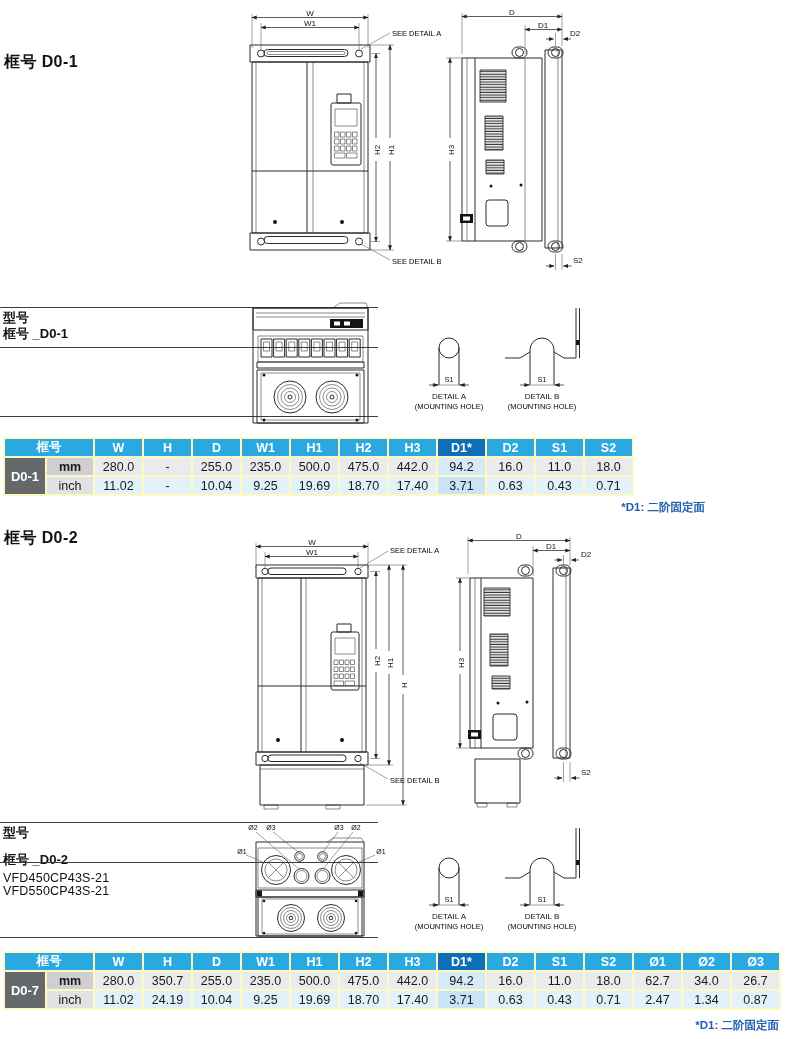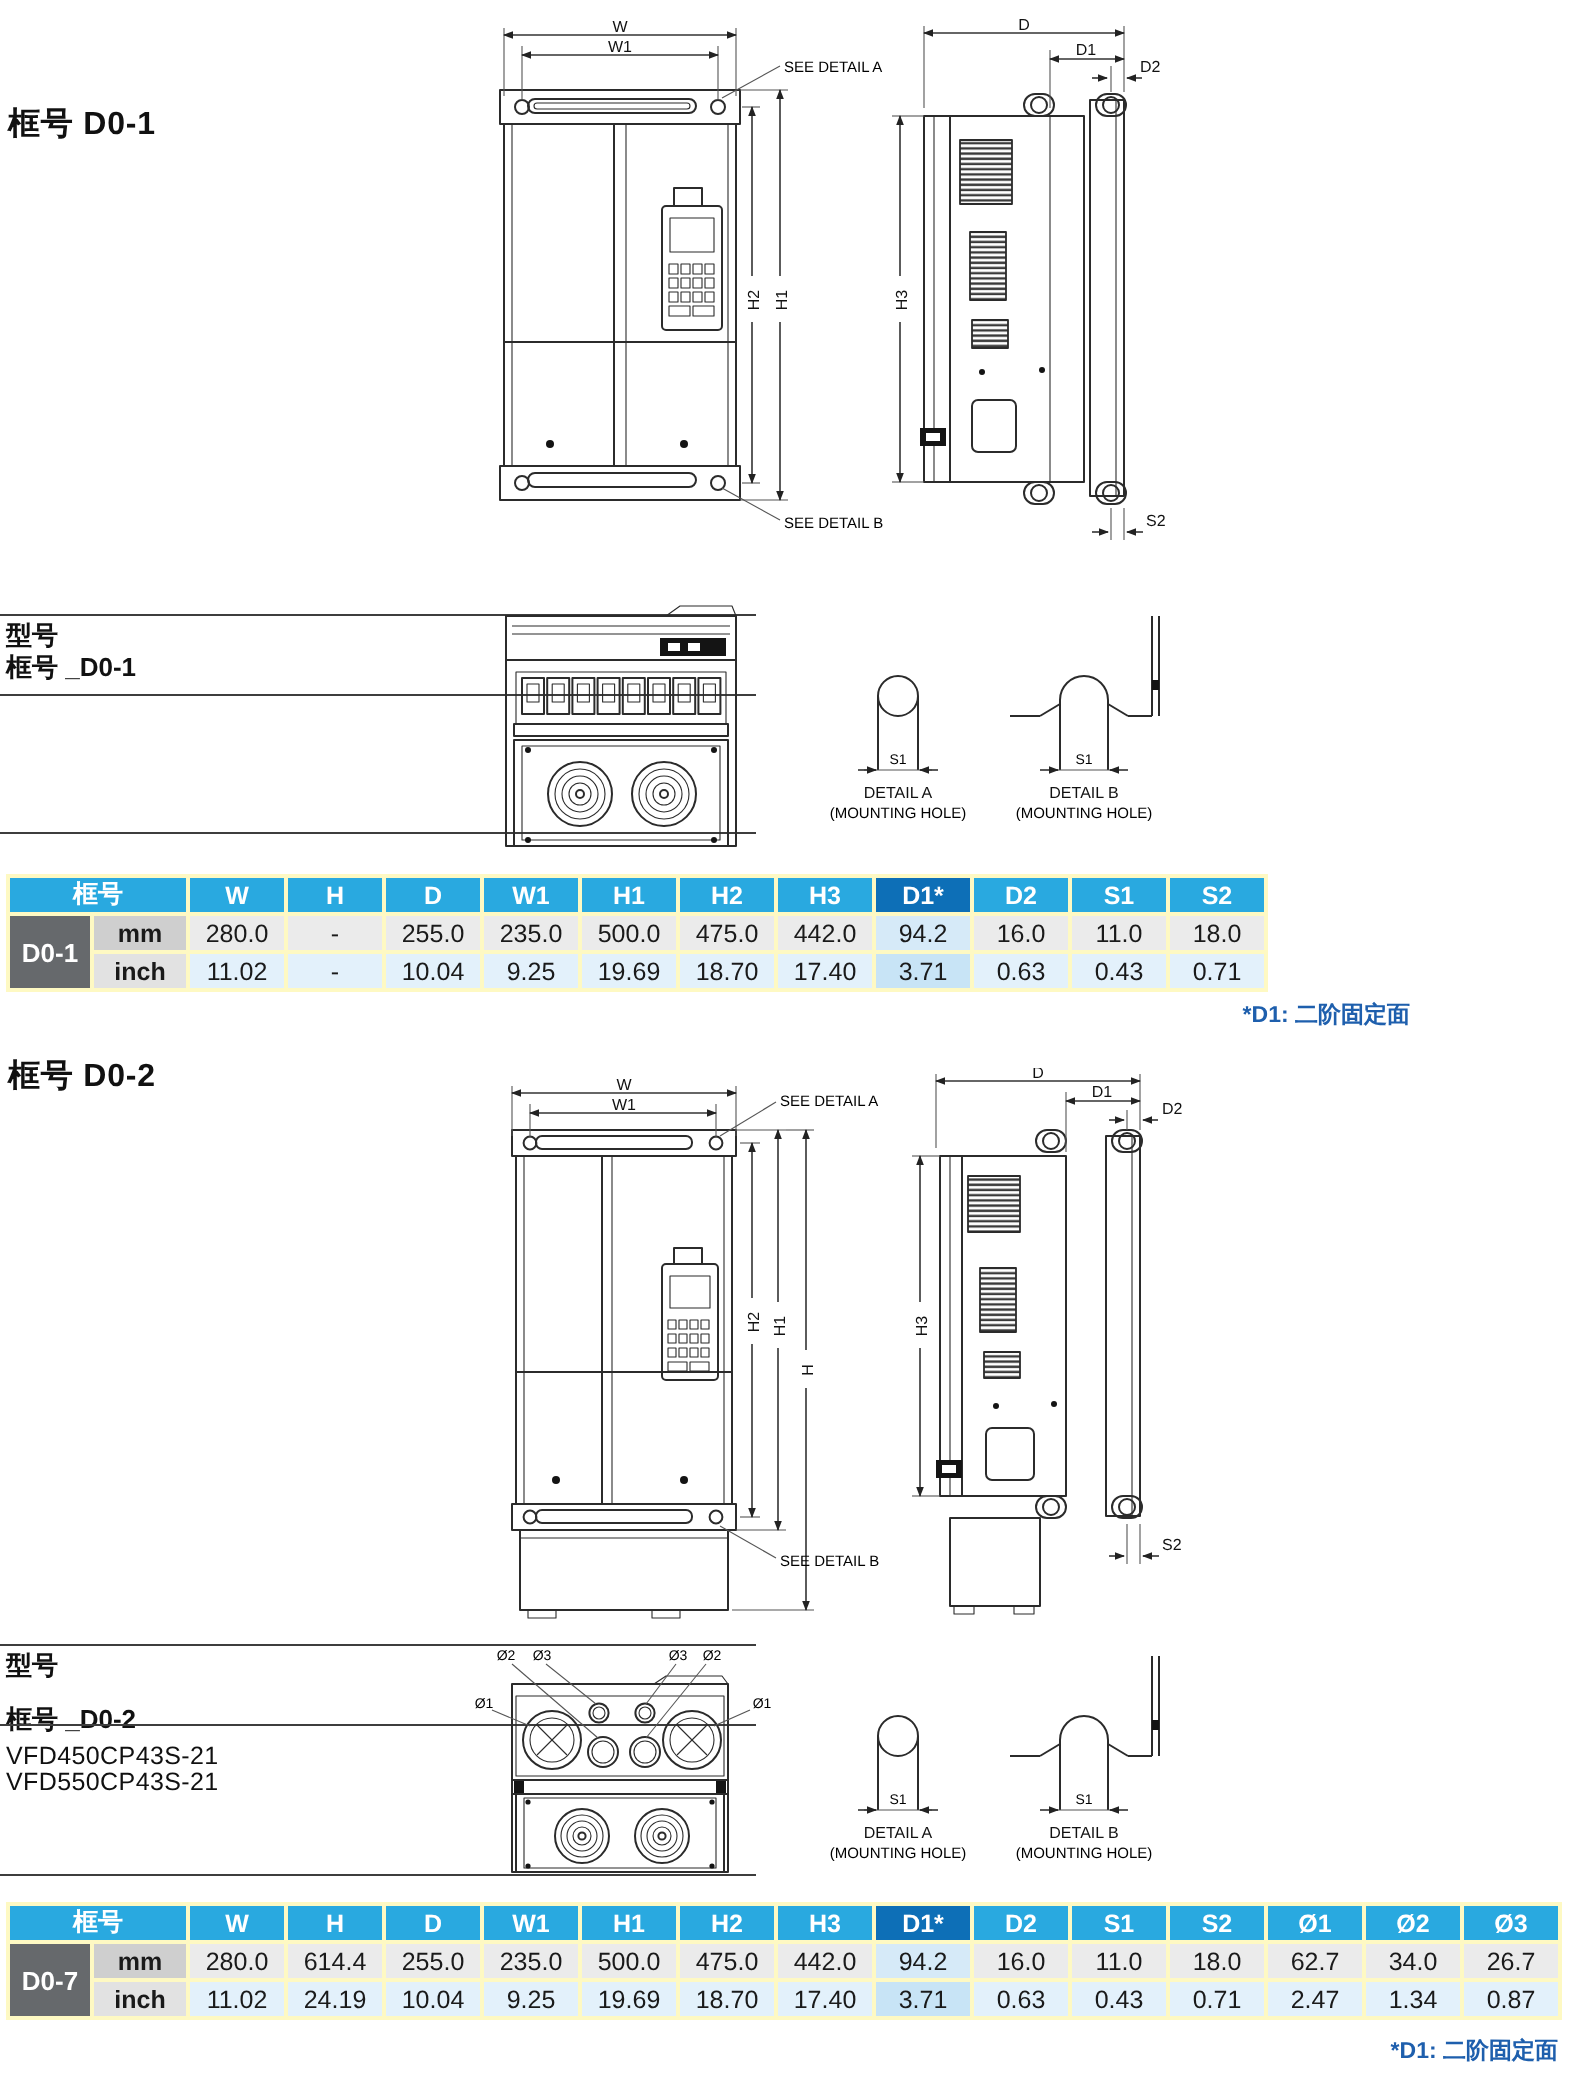--- a/index.html
+++ b/index.html
@@ -15,21 +15,21 @@
   
   .dims{position:absolute;border-collapse:separate;border-spacing:2px;background:#fef9c3;table-layout:fixed;}
   .dims th{background:var(--header-bg,#29A9E0);color:#fff;font-weight:bold;font-size:12.5px;
            height:15px;padding:0;text-align:center;}
   .dims th.hl{background:var(--header-highlight-bg,#0D6FB7);}
   .dims td{font-size:12.5px;text-align:center;height:17px;padding:0;color:#1a1a1a;}
   tr.r-mm td{background:var(--row-mm-bg,#EBEBEB);}
   tr.r-inch td{background:var(--row-inch-bg,#E3F1FB);}
   .dims td.frame{background:var(--frame-cell-bg,#66696C);color:#fff;font-weight:bold;font-size:13px;}
   tr.r-mm td.unit{background:var(--unit-mm-bg,#CFCFCF);font-weight:bold;}
-  tr.r-inch td.unit{background:var(--unit-inch-bg,#E2E2E2);font-weight:bold;}
+  tr.r-inch td.unit{background:var(--unit-inch-bg,#E2E2E2);font-weight:normal;}
   tr.r-mm td.d1c{background:var(--d1-mm-bg,#D6EAF8);}
   tr.r-inch td.d1c{background:var(--d1-inch-bg,#C8E4F6);}
   .note{position:absolute;left:3px;text-align:right;color:var(--note-color,#1E5FAD);
         font-weight:bold;font-size:11.5px;}
   
   .ln, .ln *{fill:none;stroke:#2b2b2b;stroke-width:1;stroke-linejoin:round;}
   .thin{stroke-width:.55 !important;}
   .dm, .dm *{fill:none;stroke:#333;stroke-width:.8;}
   .ext{stroke-width:.55 !important;stroke:#555 !important;}
   .fl{fill:#141414 !important;stroke:none !important;}
@@ -598,21 +598,21 @@
         <th>Ø1</th>
         <th>Ø2</th>
         <th>Ø3</th>
       </tr>
     </thead>
     <tbody>
       <tr class="r-mm">
         <td class="frame" rowspan="2">D0-7</td>
         <td class="unit">mm</td>
         <td>280.0</td>
-        <td>614.4</td>
+        <td>350.7</td>
         <td>255.0</td>
         <td>235.0</td>
         <td>500.0</td>
         <td>475.0</td>
         <td>442.0</td>
         <td class="d1c">94.2</td>
         <td>16.0</td>
         <td>11.0</td>
         <td>18.0</td>
         <td>62.7</td>

